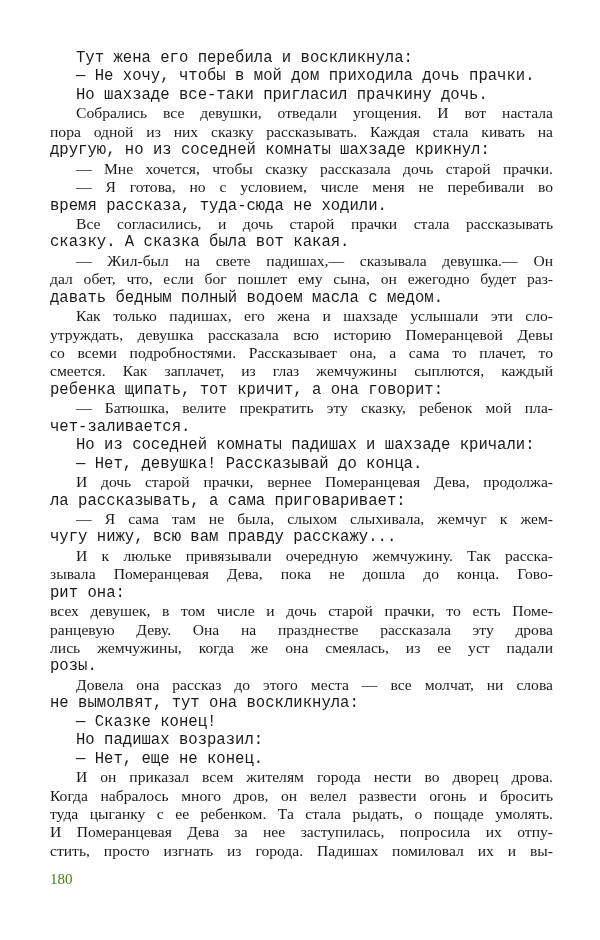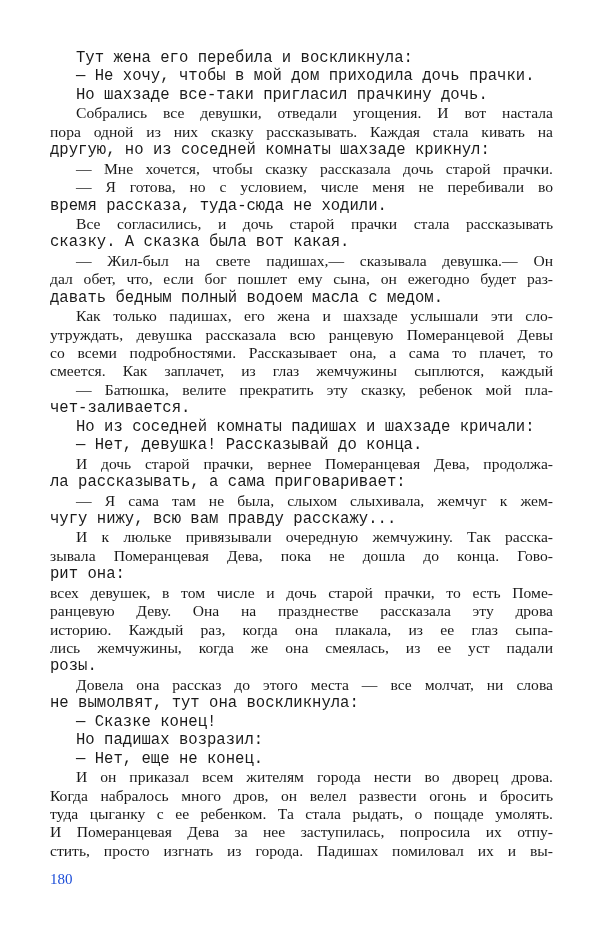--- a/index.html
+++ b/index.html
@@ -14,21 +14,21 @@
   }
   .line {
     display: block; white-space: nowrap; text-align: justify;
     text-align-last: justify; height: 18.45px;
   }
   .line.last { text-align-last: left; font-family: Liberation Mono, monospace; }
   .line.indent { padding-left: 26px; }
   .page-number {
     position: absolute; left: 50px; top: 871px;
     font-family: "Liberation Serif", "DejaVu Serif", serif;
-    font-size: 15px; color: #1d4ed8;
+    font-size: 15px; color: #4d7c0f;
   }
 </style>
 </head>
 <body>
 
 <div class="page" id="page-body">
     <span class="line indent last">Тут жена его перебила и воскликнула:</span>
     <span class="line indent last">— Не хочу, чтобы в мой дом приходила дочь прачки.</span>
     <span class="line indent last">Но шахзаде все-таки пригласил прачкину дочь.</span>
     <span class="line indent">Собрались все девушки, отведали угощения. И вот настала</span>
@@ -36,37 +36,37 @@
     <span class="line last">другую, но из соседней комнаты шахзаде крикнул:</span>
     <span class="line indent">— Мне хочется, чтобы сказку рассказала дочь старой прачки.</span>
     <span class="line indent">— Я готова, но с условием, числе меня не перебивали во</span>
     <span class="line last">время рассказа, туда-сюда не ходили.</span>
     <span class="line indent">Все согласились, и дочь старой прачки стала рассказывать</span>
     <span class="line last">сказку. А сказка была вот какая.</span>
     <span class="line indent">— Жил-был на свете падишах,— сказывала девушка.— Он</span>
     <span class="line">дал обет, что, если бог пошлет ему сына, он ежегодно будет раз-</span>
     <span class="line last">давать бедным полный водоем масла с медом.</span>
     <span class="line indent">Как только падишах, его жена и шахзаде услышали эти сло-</span>
-    <span class="line">утруждать, девушка рассказала всю ранцевую Померанцевой Девы</span>
+    <span class="line">утруждать, девушка рассказала всю историю Померанцевой Девы</span>
     <span class="line">со всеми подробностями. Рассказывает она, а сама то плачет, то</span>
     <span class="line">смеется. Как заплачет, из глаз жемчужины сыплются, каждый</span>
+    <span class="line last">ребенка щипать, тот кричит, а она говорит:</span>
     <span class="line indent">— Батюшка, велите прекратить эту сказку, ребенок мой пла-</span>
     <span class="line last">чет-заливается.</span>
     <span class="line indent last">Но из соседней комнаты падишах и шахзаде кричали:</span>
     <span class="line indent last">— Нет, девушка! Рассказывай до конца.</span>
     <span class="line indent">И дочь старой прачки, вернее Померанцевая Дева, продолжа-</span>
     <span class="line last">ла рассказывать, а сама приговаривает:</span>
     <span class="line indent">— Я сама там не была, слыхом слыхивала, жемчуг к жем-</span>
     <span class="line last">чугу нижу, всю вам правду расскажу...</span>
     <span class="line indent">И к люльке привязывали очередную жемчужину. Так расска-</span>
     <span class="line">зывала Померанцевая Дева, пока не дошла до конца. Гово-</span>
     <span class="line last">рит она:</span>
     <span class="line">всех девушек, в том числе и дочь старой прачки, то есть Поме-</span>
     <span class="line">ранцевую Деву. Она на празднестве рассказала эту дрова</span>
-    <span class="line">историю. Каждый раз, когда она плакала, из ее глаз сыпа-</span>
     <span class="line">лись жемчужины, когда же она смеялась, из ее уст падали</span>
     <span class="line last">розы.</span>
     <span class="line indent">Довела она рассказ до этого места — все молчат, ни слова</span>
     <span class="line last">не вымолвят, тут она воскликнула:</span>
     <span class="line indent last">— Сказке конец!</span>
     <span class="line indent last">Но падишах возразил:</span>
     <span class="line indent last">— Нет, еще не конец.</span>
     <span class="line indent">И он приказал всем жителям города нести во дворец дрова.</span>
     <span class="line">Когда набралось много дров, он велел развести огонь и бросить</span>
     <span class="line">туда цыганку с ее ребенком. Та стала рыдать, о пощаде умолять.</span>

